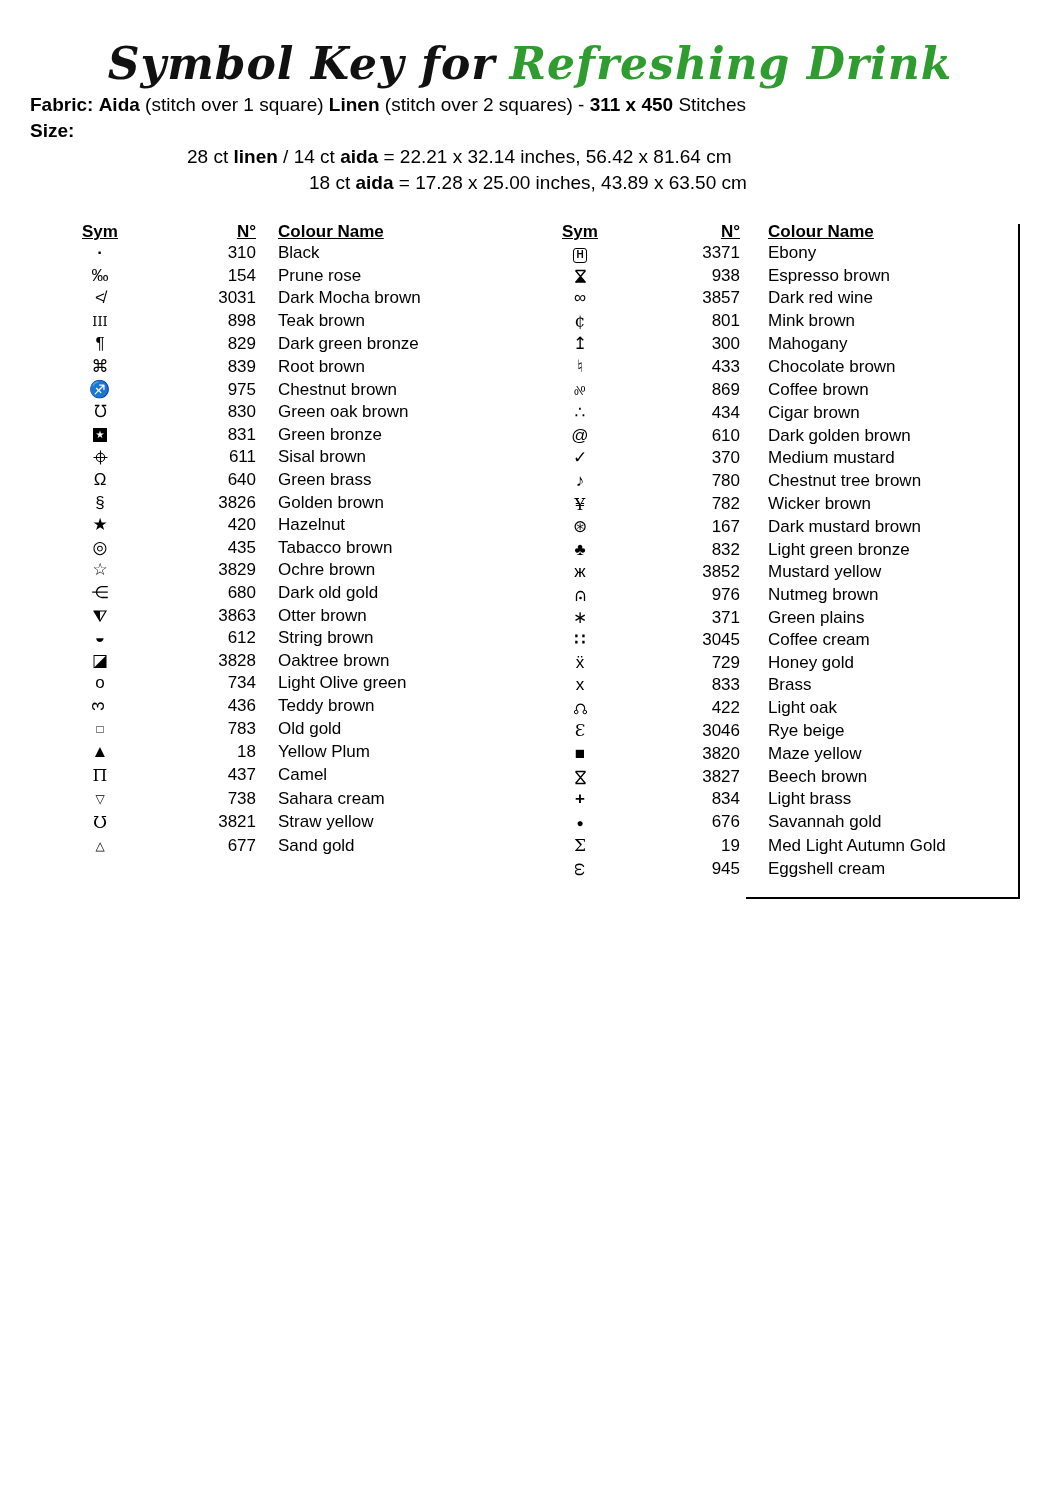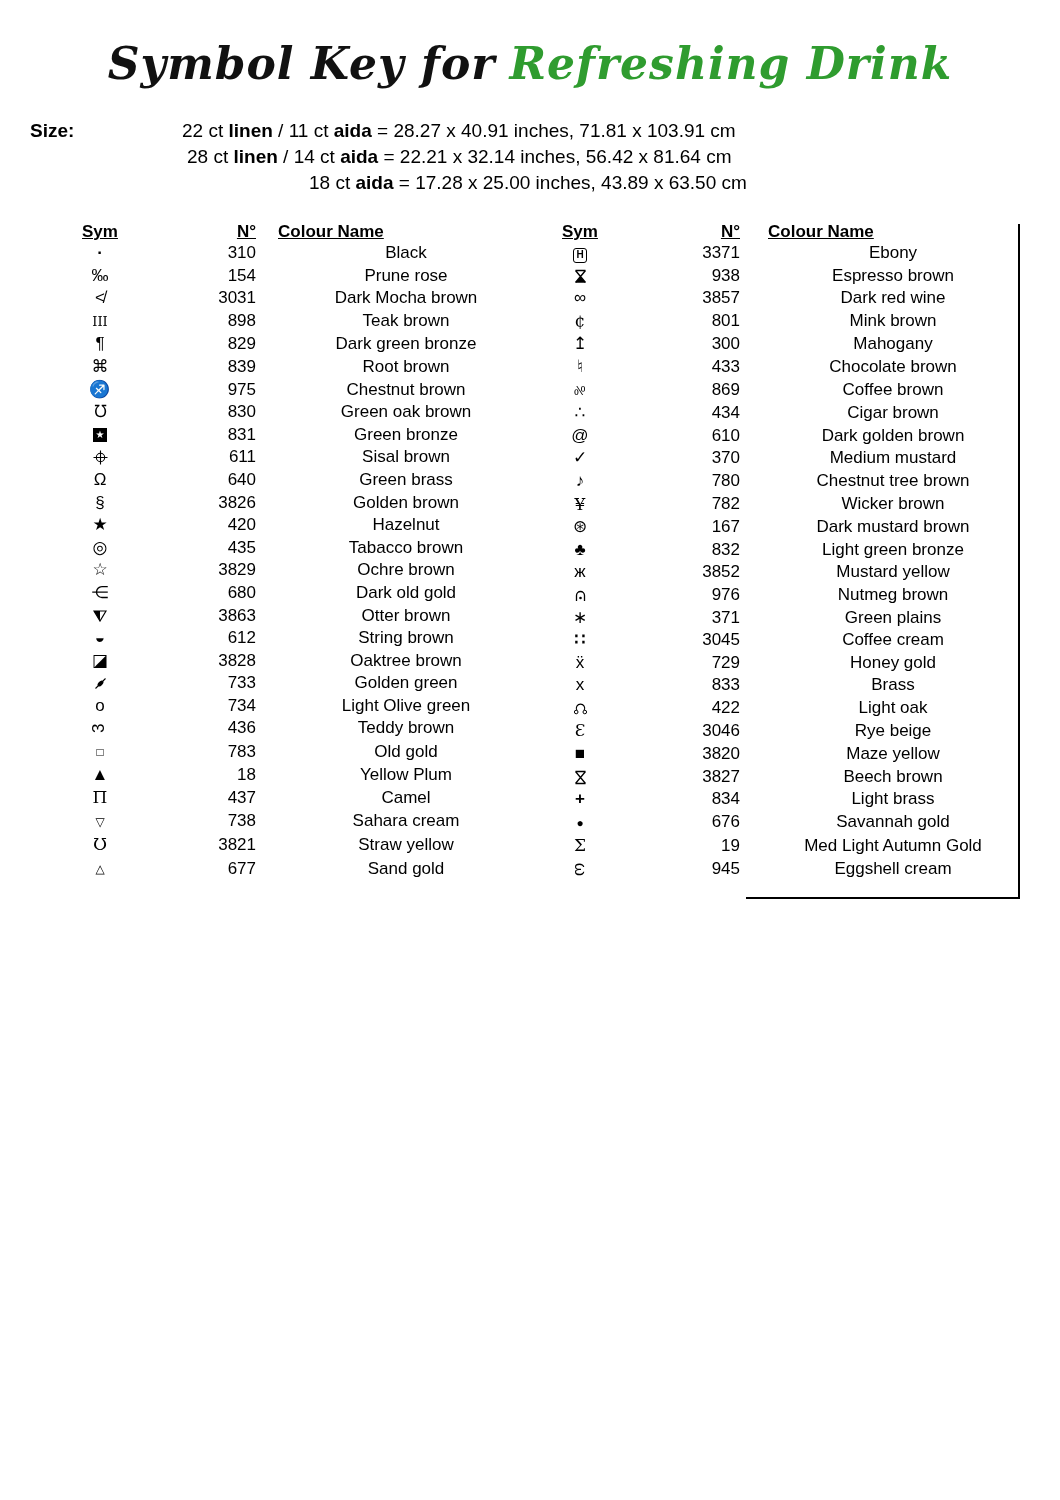--- a/index.html
+++ b/index.html
@@ -18,21 +18,21 @@
   
   .fline{position:absolute;font-size:19px;white-space:nowrap;}
   .b{font-weight:bold;}
   
   .keytab{position:absolute;border-collapse:collapse;table-layout:fixed;}
   .keytab th{font-size:17px;font-weight:bold;text-decoration:underline;height:26px;
              vertical-align:bottom;padding:0;}
   .keytab td{font-size:17px;height:22.6px;padding:0;vertical-align:middle;line-height:22.6px;}
   .col-sym{width:72px;text-align:center;}
   .col-no{width:120px;text-align:right;}
-  .col-name{text-align:center;padding-left:22px !important;}
+  .col-name{text-align:left;padding-left:22px !important;}
   .tab-right .col-sym{width:64px;}
   .tab-right .col-no{width:128px;}
   .tab-right .col-name{padding-left:28px !important;}
   
   .sy-bold{font-weight:bold;}
   .sy-serif{font-family:"DejaVu Serif",serif;}
   .sy-roman{font-family:"DejaVu Serif",serif;font-size:13px;}
   .sy-sm{font-size:12px;}
   .sy-rot-ccw{display:inline-block;transform:rotate(-90deg);}
   .sy-rot-cw{display:inline-block;transform:rotate(90deg);}
@@ -46,23 +46,23 @@
   .frame{position:absolute;left:746px;top:224px;width:272px;height:673px;
          border-right:2px solid #000;border-bottom:2px solid #000;}
 </style>
 </head>
 <body>
 
 <div class="page">
 
   <h1 class="title"><span class="t-black">Symbol Key for</span><span class="t-green">Refreshing Drink</span></h1>
 
+  <div class="fline" style="left:30px;top:94px;"><span class="b">Fabric:</span><span>  </span><span class="b">Aida</span><span>  (stitch over 1 square)   </span><span class="b">Linen</span><span>  (stitch over 2 squares) -  </span><span class="b">311 x 450</span><span> Stitches</span></div>
 
   <div class="fline b" style="left:30px;top:120px;">Size:</div>
-  <div class="fline" style="left:182px;top:120px;"><span>22 ct </span><span class="b">linen</span><span> / 11 ct </span><span class="b">aida</span><span> = 28.27 x 40.91 inches, 71.81 x 103.91 cm</span></div>
   <div class="fline" style="left:187px;top:146px;"><span>28 ct </span><span class="b">linen</span><span> / 14 ct </span><span class="b">aida</span><span> = 22.21 x 32.14 inches, 56.42 x 81.64 cm</span></div>
   <div class="fline" style="left:309px;top:172px;"><span>18 ct </span><span class="b">aida</span><span>  = 17.28 x 25.00 inches, 43.89 x 63.50 cm</span></div>
 
   <div class="frame"></div>
 
   <table class="keytab tab-left" style="left:64px;top:216px;width:470px;">
     <thead>
       <tr>
         <th class="col-sym">Sym</th>
         <th class="col-no">N°</th>
@@ -165,28 +165,20 @@
           <td class="col-sym"><span>◒</span></td>
           <td class="col-no">612</td>
           <td class="col-name">String brown</td>
         </tr>
         <tr>
           <td class="col-sym"><span>◪</span></td>
           <td class="col-no">3828</td>
           <td class="col-name">Oaktree brown</td>
         </tr>
         <tr>
-          <td class="col-sym"><span><svg class="sym-svg" width="13" height="13" viewBox="0 0 13 13">
-                <line x1="1.5" y1="11.5" x2="11.5" y2="1.5" stroke="#000" stroke-width="1.1"></line>
-                <ellipse cx="6.5" cy="6.5" rx="3.5" ry="2.1" transform="rotate(-45 6.5 6.5)" fill="#000"></ellipse>
-              </svg></span></td>
-          <td class="col-no">733</td>
-          <td class="col-name">Golden green</td>
-        </tr>
-        <tr>
           <td class="col-sym"><span>o</span></td>
           <td class="col-no">734</td>
           <td class="col-name">Light Olive green</td>
         </tr>
         <tr>
           <td class="col-sym"><span class="sy-rot-ccw">3</span></td>
           <td class="col-no">436</td>
           <td class="col-name">Teddy brown</td>
         </tr>
         <tr>

